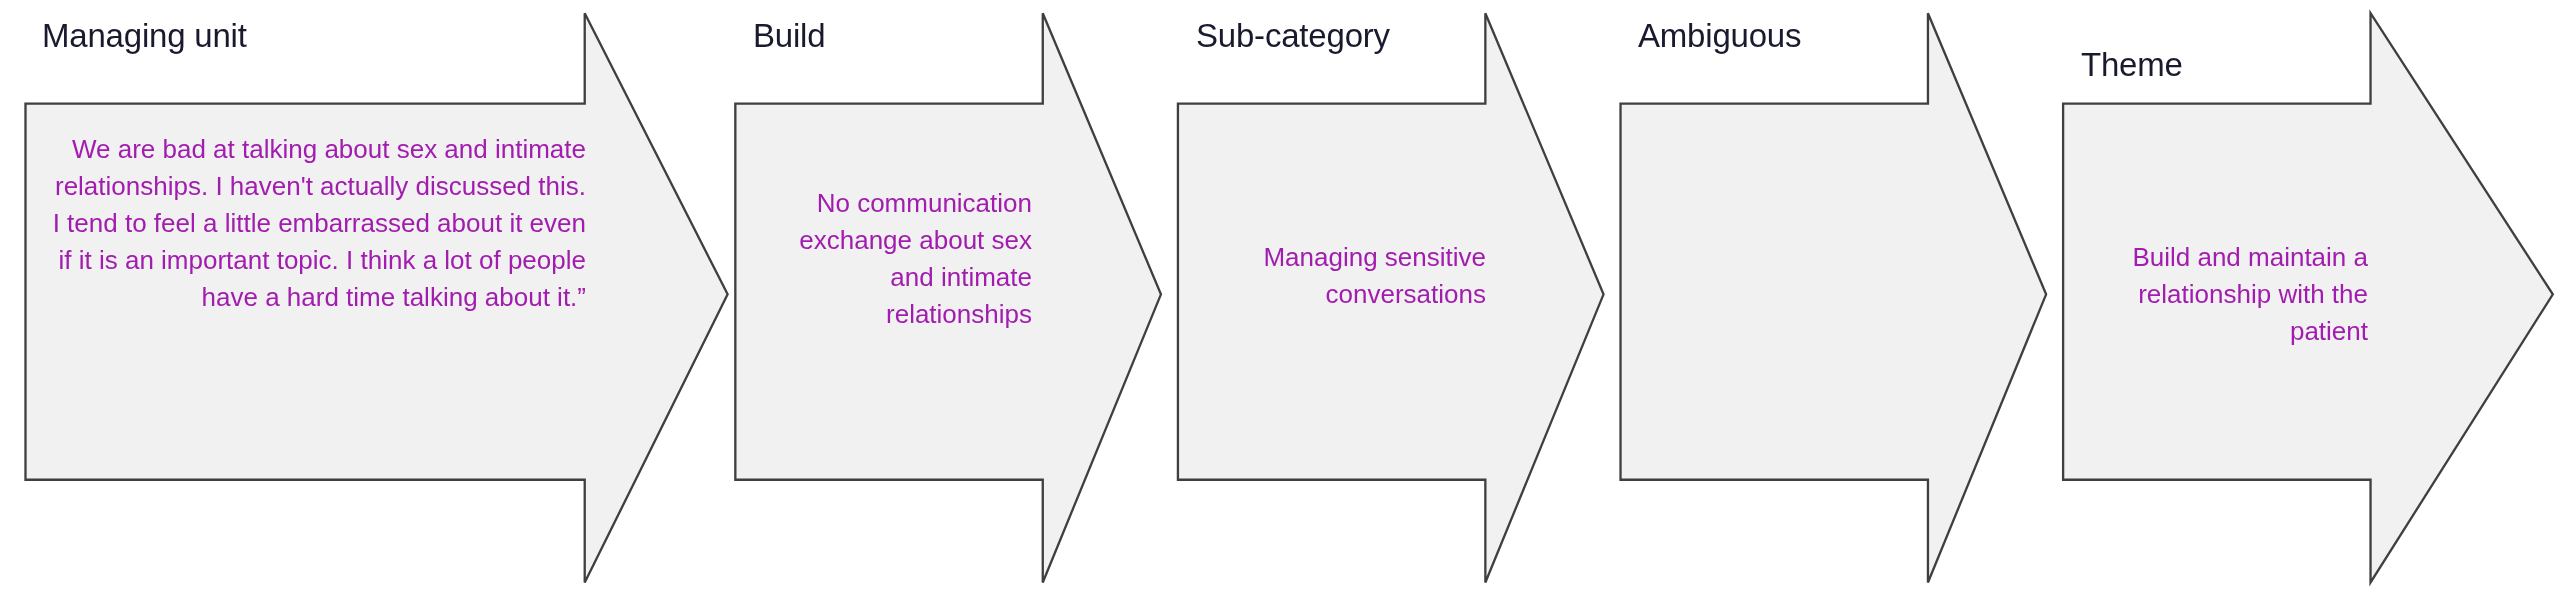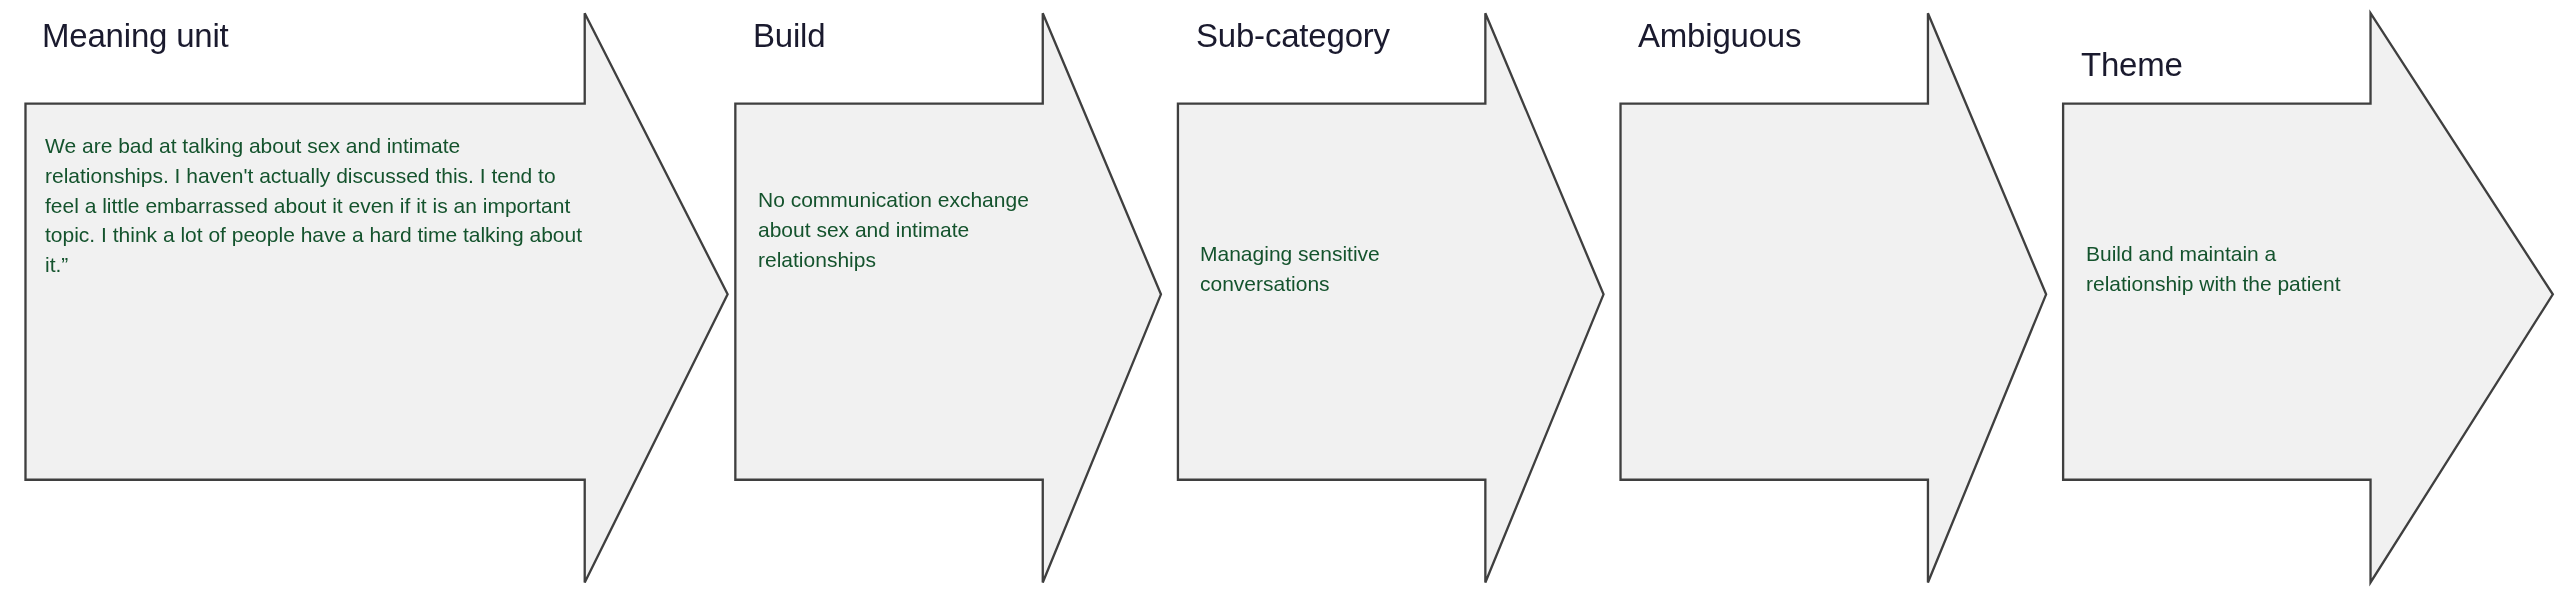--- a/index.html
+++ b/index.html
@@ -52,25 +52,26 @@
     font-weight: 400;
     line-height: 1;
     color: #1A1A2E;
     white-space: nowrap;
     letter-spacing: -0.2px;
   }
 
   .stage-body {
     position: absolute;
     font-family: "Liberation Sans", sans-serif;
-    font-size: 21px;
+    font-size: 26px;
     font-weight: 400;
     line-height: 1.42;
-    color: #14532d;
+    color: #a21caf;
     white-space: pre-line;
+    text-align: right;
   }
 </style>
 </head>
 <body>
 
 <div id="canvas">
   <div class="stage">
 
     <svg class="chevron-layer" viewBox="0 0 3335 765" width="2576" height="591" aria-hidden="true">
 
@@ -78,21 +79,21 @@
 
       <path class="chevron-shape" d="M 952 134 L 1350 134 L 1350 17 L 1503 381 L 1350 754 L 1350 621 L 952 621 Z"></path>
 
       <path class="chevron-shape" d="M 1525 134 L 1923 134 L 1923 17 L 2076 381 L 1923 754 L 1923 621 L 1525 621 Z"></path>
 
       <path class="chevron-shape" d="M 2098 134 L 2496 134 L 2496 17 L 2649 381 L 2496 754 L 2496 621 L 2098 621 Z"></path>
 
       <path class="chevron-shape" d="M 2671 134 L 3069 134 L 3069 17 L 3305 381 L 3069 754 L 3069 621 L 2671 621 Z"></path>
     </svg>
 
-    <div class="stage-title" style="left:42px; top:18.5px;">Meaning unit</div>
+    <div class="stage-title" style="left:42px; top:18.5px;">Managing unit</div>
     <div class="stage-body" style="left:45px; top:131px; width:541px;">We are bad at talking about sex and intimate relationships. I haven't actually discussed this. I tend to feel a little embarrassed about it even if it is an important topic. I think a lot of people have a hard time talking about it.”</div>
 
     <div class="stage-title" style="left:753px; top:18.5px;">Build</div>
     <div class="stage-body" style="left:758px; top:185px; width:274px;">No communication exchange about sex and intimate relationships</div>
 
     <div class="stage-title" style="left:1196px; top:18.5px;">Sub-category</div>
     <div class="stage-body" style="left:1200px; top:239px; width:286px;">Managing sensitive conversations</div>
 
     <div class="stage-title" style="left:1638px; top:18.5px;">Ambiguous</div>
 

